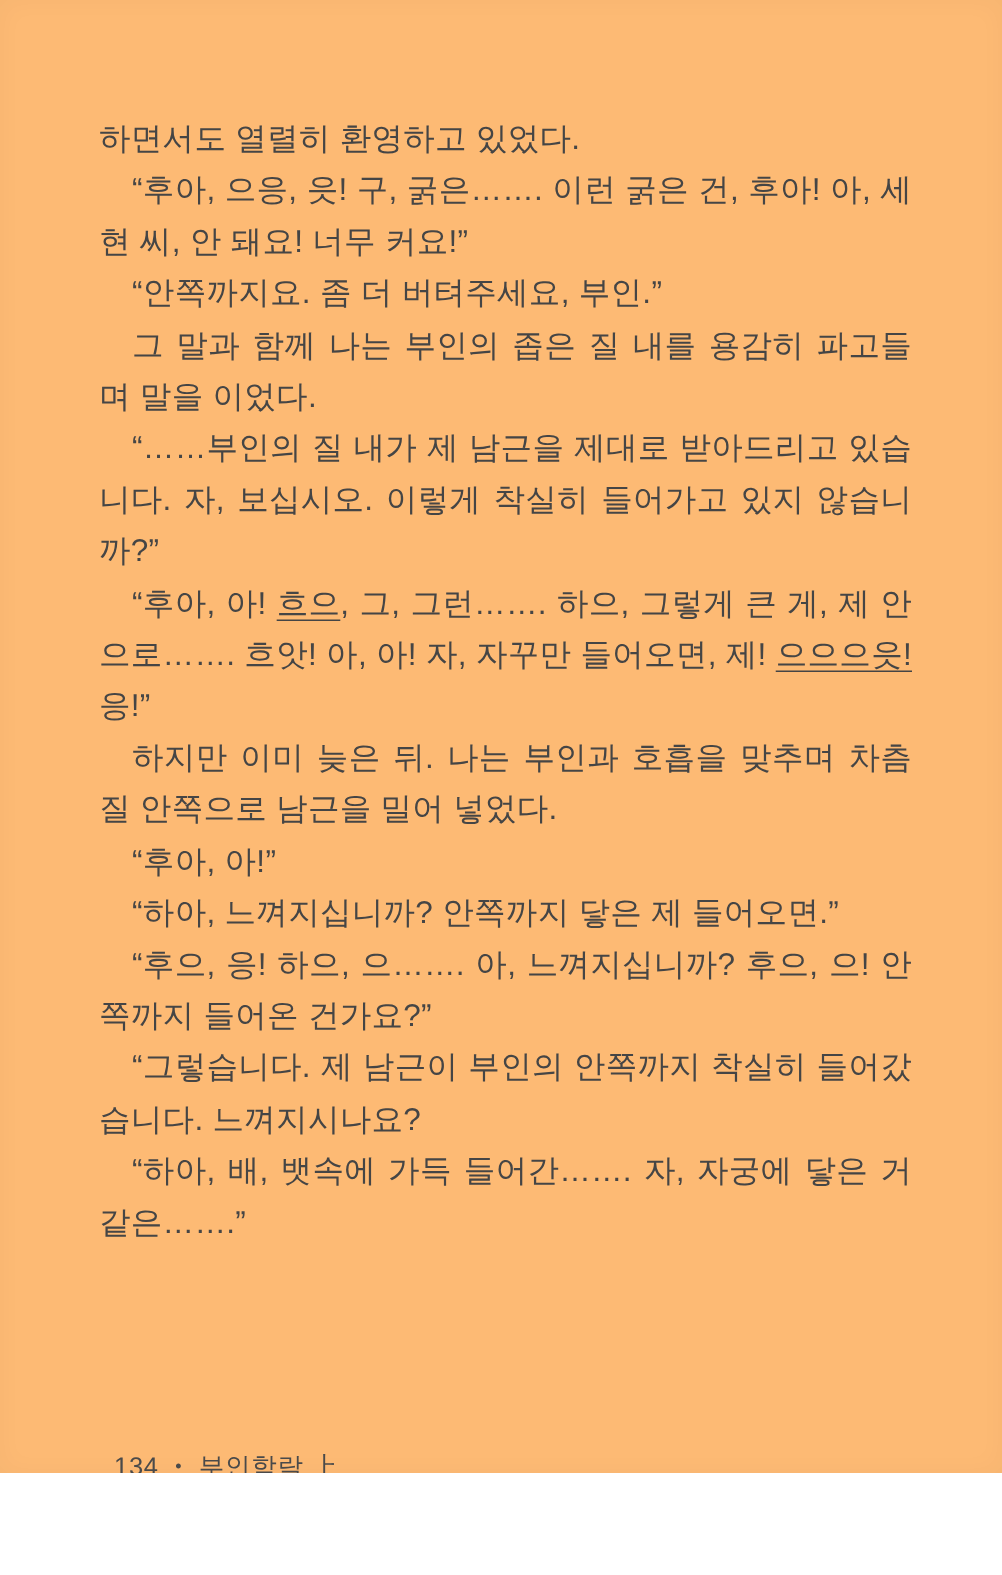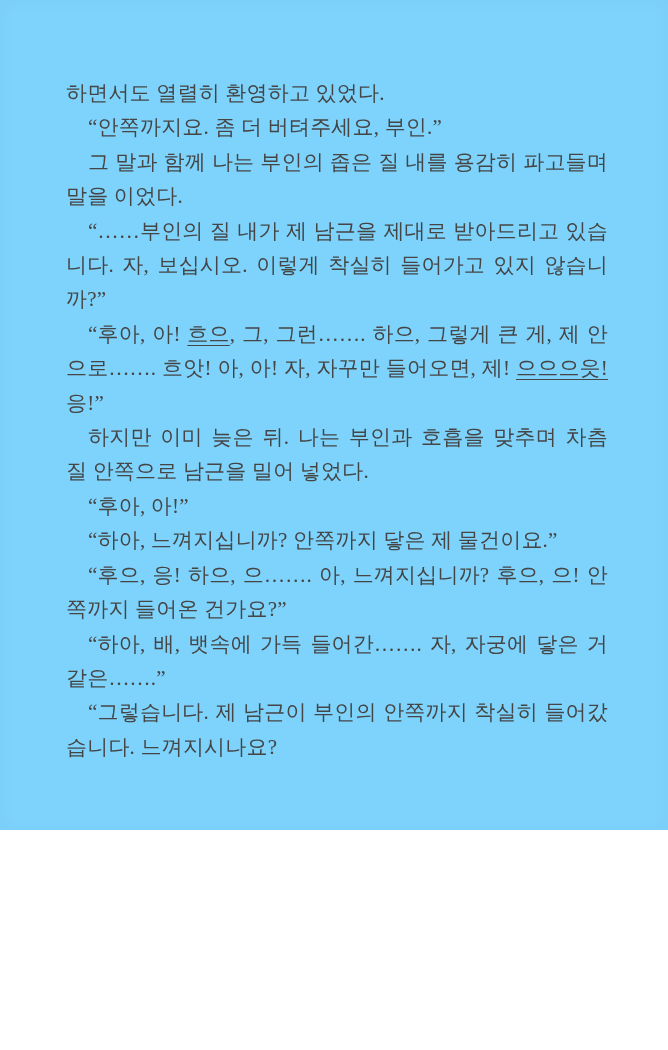--- a/index.html
+++ b/index.html
@@ -3,24 +3,24 @@
 <meta charset="utf-8">
 <style>
   html, body {
     margin: 0;
     padding: 0;
     background: #ffffff;
   }
   .page {
     position: relative;
     width: 668px;
-    height: 830px;
-    background: #7dd3fc;
+    height: 982px;
+    background: #fdba74;
     overflow: hidden;
-    font-family: Liberation Serif, serif;
+    font-family: Liberation Sans, sans-serif;
     color: #454545;
     
     box-shadow: inset 0 0 18px rgba(0,0,0,0.03);
   }
   .text-block {
     position: absolute;
     left: 66px;
     top: 76px;
     width: 542px;
     font-size: 21px;
@@ -59,29 +59,30 @@
     transform: translateY(-2px);
   }
 </style>
 </head>
 <body>
 
 <div class="page">
 
   <div class="text-block">
       <p class="para"><span>하면서도 열렬히 환영하고 있었다.</span></p>
+      <p class="para indent"><span>“후아, 으응, 읏! 구, 굵은……. 이런 굵은 건, 후아! 아, 세현 씨, 안 돼요! 너무 커요!”</span></p>
       <p class="para indent"><span>“안쪽까지요. 좀 더 버텨주세요, 부인.”</span></p>
       <p class="para indent"><span>그 말과 함께 나는 부인의 좁은 질 내를 용감히 파고들며 말을 이었다.</span></p>
       <p class="para indent"><span>“……부인의 질 내가 제 남근을 제대로 받아드리고 있습니다. 자, 보십시오. 이렇게 착실히 들어가고 있지 않습니까?”</span></p>
       <p class="para indent"><span>“후아, 아! </span><span class="underline">흐으</span><span>, 그, 그런……. 하으, 그렇게 큰 게, 제 안으로……. 흐앗! 아, 아! 자, 자꾸만 들어오면, 제! </span><span class="underline">으으으읏!</span><span> 응!”</span></p>
       <p class="para indent"><span>하지만 이미 늦은 뒤. 나는 부인과 호흡을 맞추며 차츰 질 안쪽으로 남근을 밀어 넣었다.</span></p>
       <p class="para indent"><span>“후아, 아!”</span></p>
-      <p class="para indent"><span>“하아, 느껴지십니까? 안쪽까지 닿은 제 물건이요.”</span></p>
+      <p class="para indent"><span>“하아, 느껴지십니까? 안쪽까지 닿은 제 들어오면.”</span></p>
       <p class="para indent"><span>“후으, 응! 하으, 으……. 아, 느껴지십니까? 후으, 으! 안쪽까지 들어온 건가요?”</span></p>
+      <p class="para indent"><span>“그렇습니다. 제 남근이 부인의 안쪽까지 착실히 들어갔습니다. 느껴지시나요?</span></p>
       <p class="para indent"><span>“하아, 배, 뱃속에 가득 들어간……. 자, 자궁에 닿은 거 같은…….”</span></p>
-      <p class="para indent"><span>“그렇습니다. 제 남근이 부인의 안쪽까지 착실히 들어갔습니다. 느껴지시나요?</span></p>
     </div>
 
   <div class="footer">
     <span>134</span><span class="sep">•</span><span>부인함락 上</span>
   </div>
 
 </div>
 
 </body></html>

